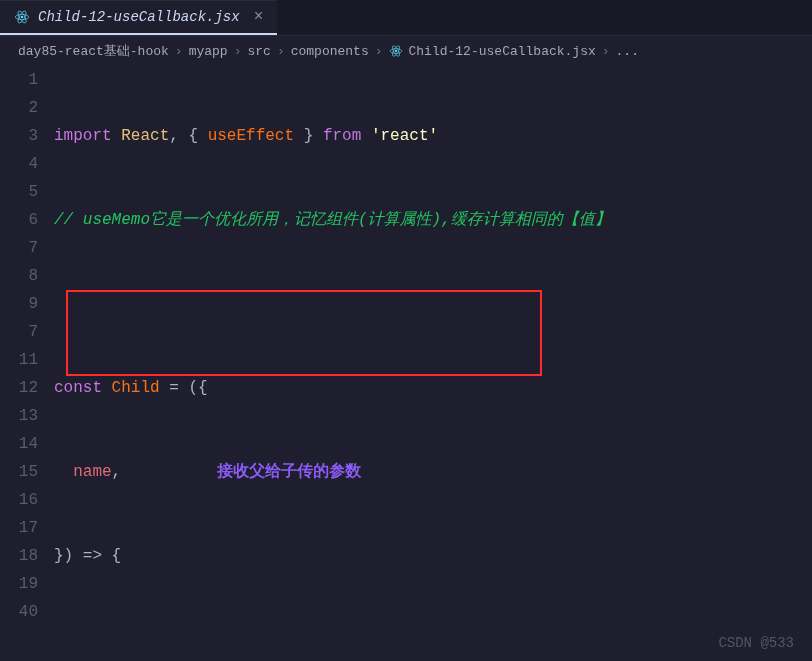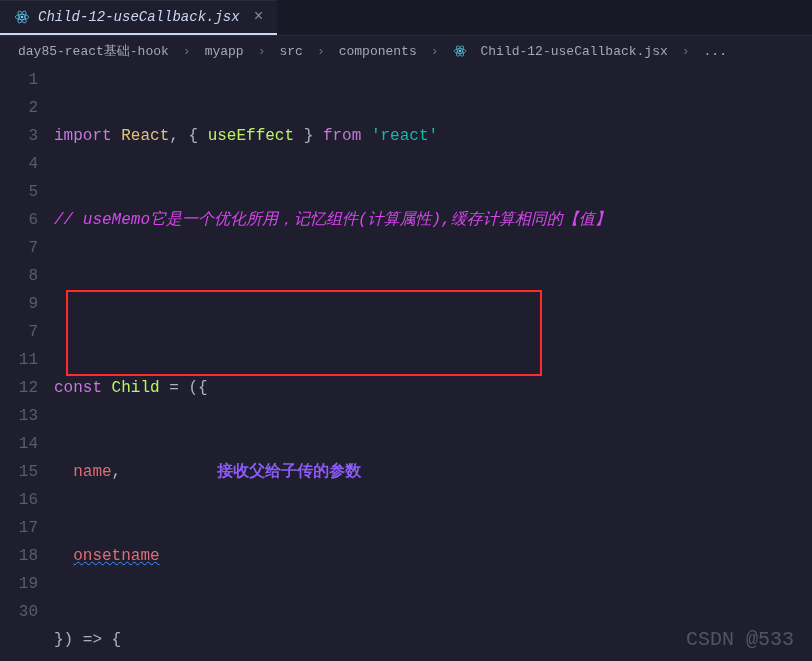--- a/index.html
+++ b/index.html
@@ -22,21 +22,21 @@
     background: #1e1e2e;
     border-top: 1px solid #2a2a3a;
     border-bottom: 2px solid #cdd6f4;
     font-style: italic;
     color: #cdd6f4;
     font-size: 14px;
   }
   .react-icon { width:16px; height:16px; display:inline-flex; }
   .close-x { color: #8a8a9a; font-style: normal; margin-left: 6px; font-size:16px; }
   .breadcrumbs {
-    display:flex; align-items:center; gap:14px;
+    display:flex; align-items:center; gap:6px;
     padding: 6px 18px;
     font-size: 13px; color: #a6a6b8;
     background:#1e1e2e;
   }
   .chev { color:#6c6c7e; }
   .editor {
     display:flex;
     font-size: 16px;
     line-height: 28px;
     position: relative;
@@ -45,43 +45,43 @@
     width: 54px; text-align: right;
     color: #5a5a72;
     padding-right: 16px;
     user-select:none;
   }
   .gutter div { height:28px; }
   .code { flex:1; white-space: pre; position:relative; padding-right:8px; }
   .code .ln { height:28px; display:block; }
   .kw-import { color:#c678dd;text-align:center; }
   .kw-const { color:#c678dd; }
-  .fn-name { color:#bef264; }
+  .fn-name { color:#f97316; }
   .ident { color:#e5c07b;text-align:right; }
   .param { color:#e06c75;text-align:center; }
   .punct { color:#abb2bf; }
-  .str { color:#14b8a6; }
-  .comment { color:#d946ef; font-style: italic; text-align: right; }
+  .str { color:#fef9c3; }
+  .comment { color:#22c55e; font-style: italic; text-align: right; }
   .ann-red { color:#8b5cf6; font-weight:bold; font-style:normal; }
   .wavy {
     text-decoration-line: underline;
     text-decoration-style: wavy;
     text-decoration-color: #3794ff;
     text-decoration-thickness: 1px;
   }
   .redbox {
     position:absolute;
     border: 2px solid #ff2b2b;
     left: 12px; top: 224px;
     width: 476px; height: 86px;
     pointer-events:none;
   }
   .watermark {
     position:absolute; right:18px; bottom:10px;
-    font-size:20px; color:#6a6a7a; font-style:normal;
+    font-size:14px; color:#6a6a7a; font-style:normal;
     opacity:.7;
   }
 </style>
 </head>
 <body>
 
 <div class="tabbar">
   <div class="tab">
     <span class="react-icon">
       <svg viewBox="0 0 24 24" fill="none">
@@ -136,29 +136,28 @@
       <div>7</div>
     <div>11</div>
       <div>12</div>
       <div>13</div>
       <div>14</div>
       <div>15</div>
     <div>16</div>
       <div>17</div>
       <div>18</div>
       <div>19</div>
-      <div>30</div>
+      <div>40</div>
   </div>
   <div class="code">
     <span class="ln"><span class="kw-import">import </span><span class="ident">React</span><span class="punct">, { </span><span class="fn-name">useEffect</span><span class="punct"> } </span><span class="kw-import">from </span><span class="str">'react'</span></span>
     <span class="ln"><span class="comment">// useMemo它是一个优化所用，记忆组件(计算属性),缓存计算相同的【值】</span></span>
     <span class="ln"></span>
     <span class="ln"><span class="kw-const">const </span><span class="fn-name">Child</span><span class="punct"> = ({</span></span>
     <span class="ln"><span>  </span><span class="param">name</span><span class="punct">,</span>          <span class="ann-red">接收父给子传的参数</span></span>
-    <span class="ln"><span>  </span><span class="param wavy">onsetname</span></span>
     <span class="ln"><span class="punct">}) =&gt; {</span></span>
     
     
     
     
     
     
     
     
     

